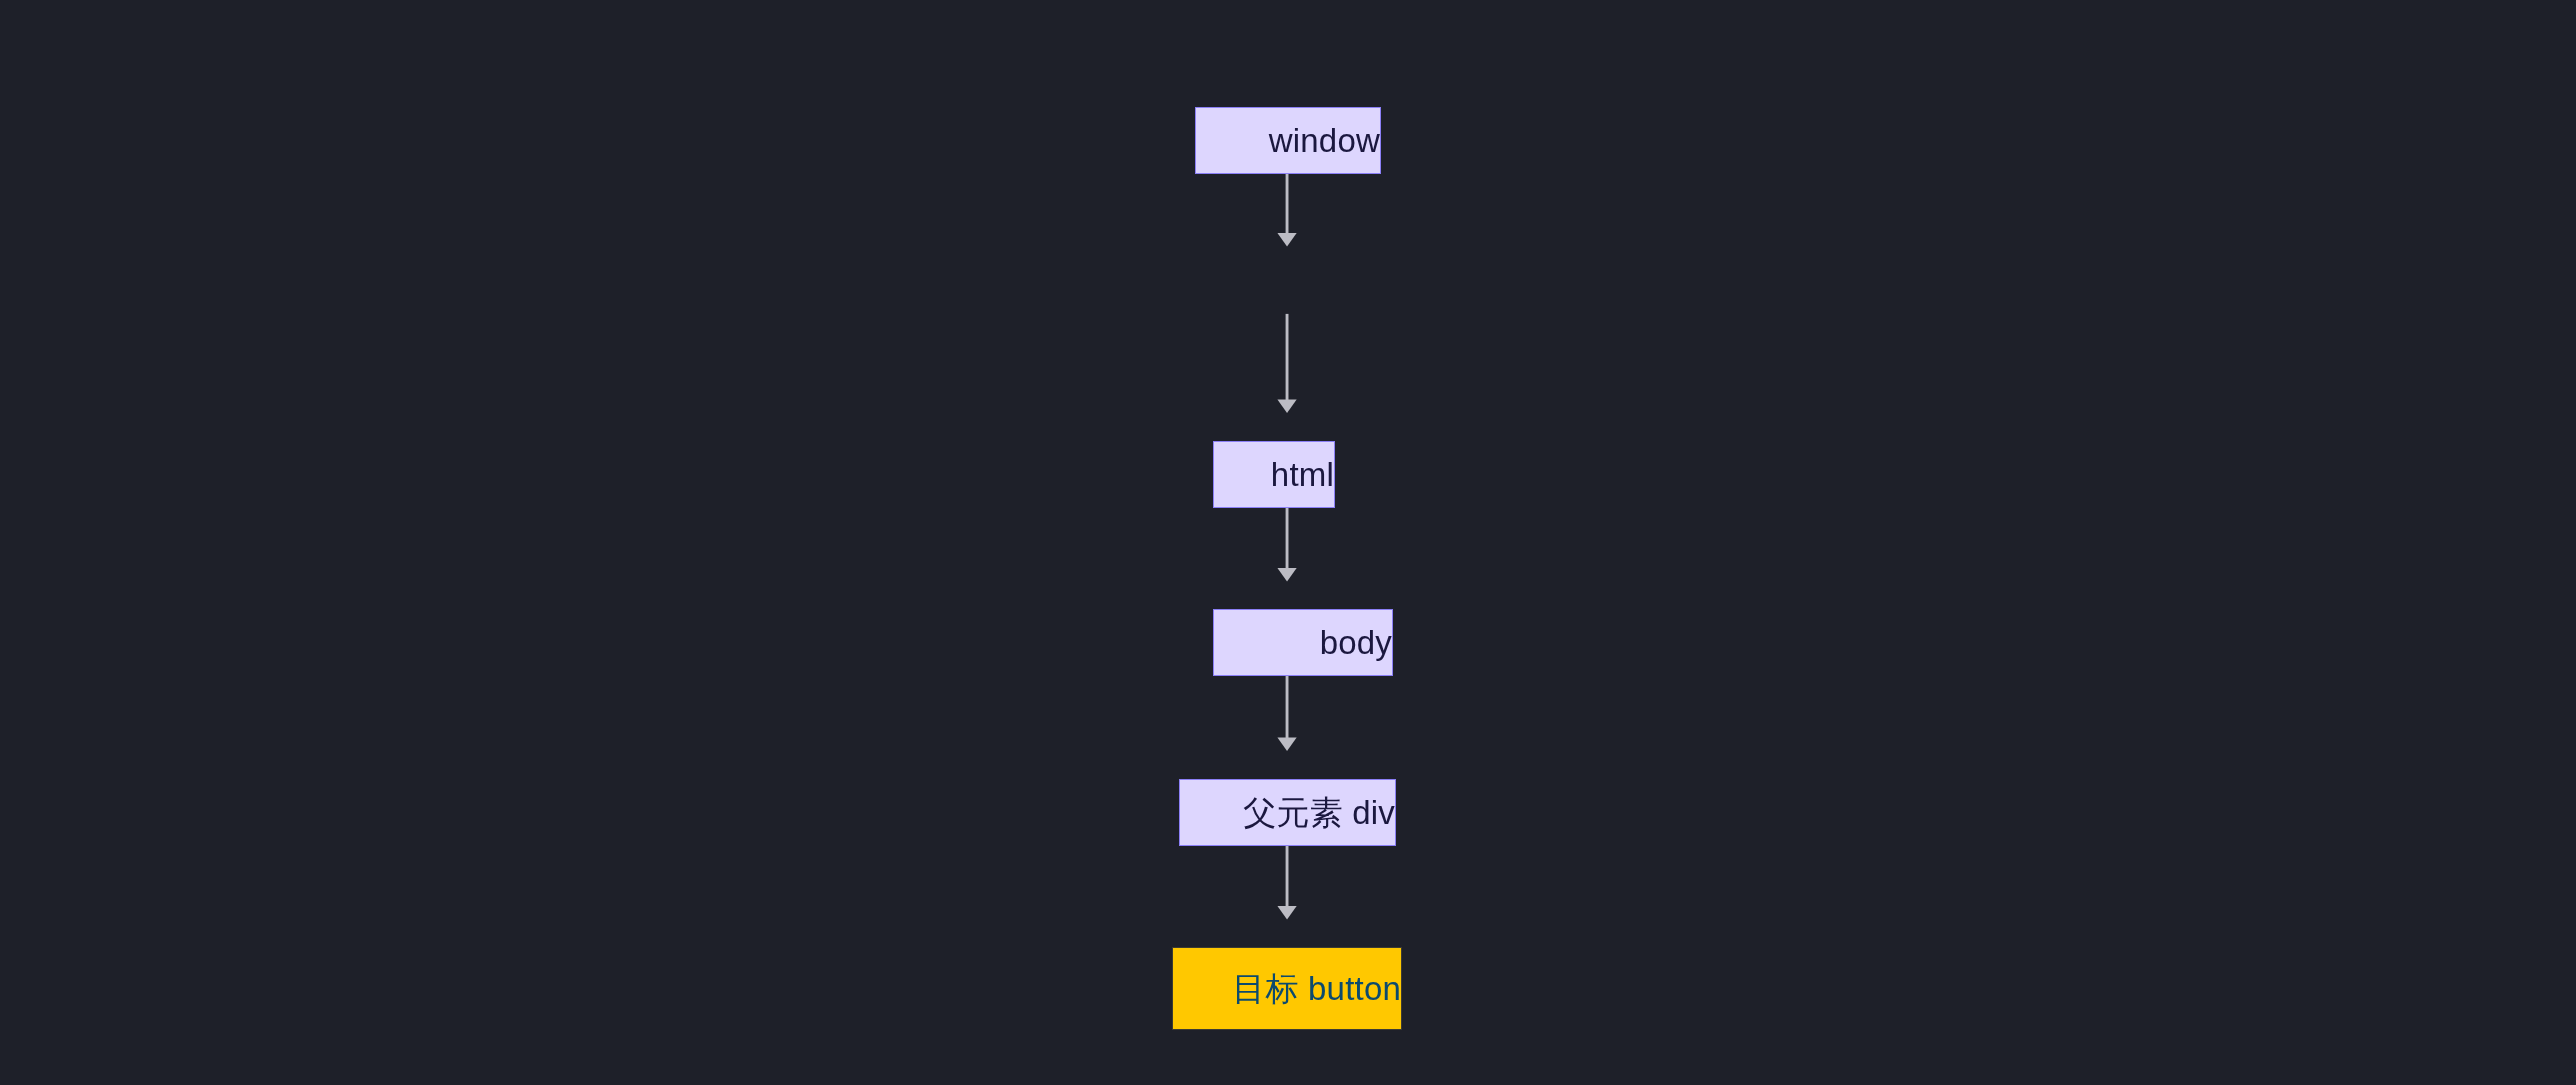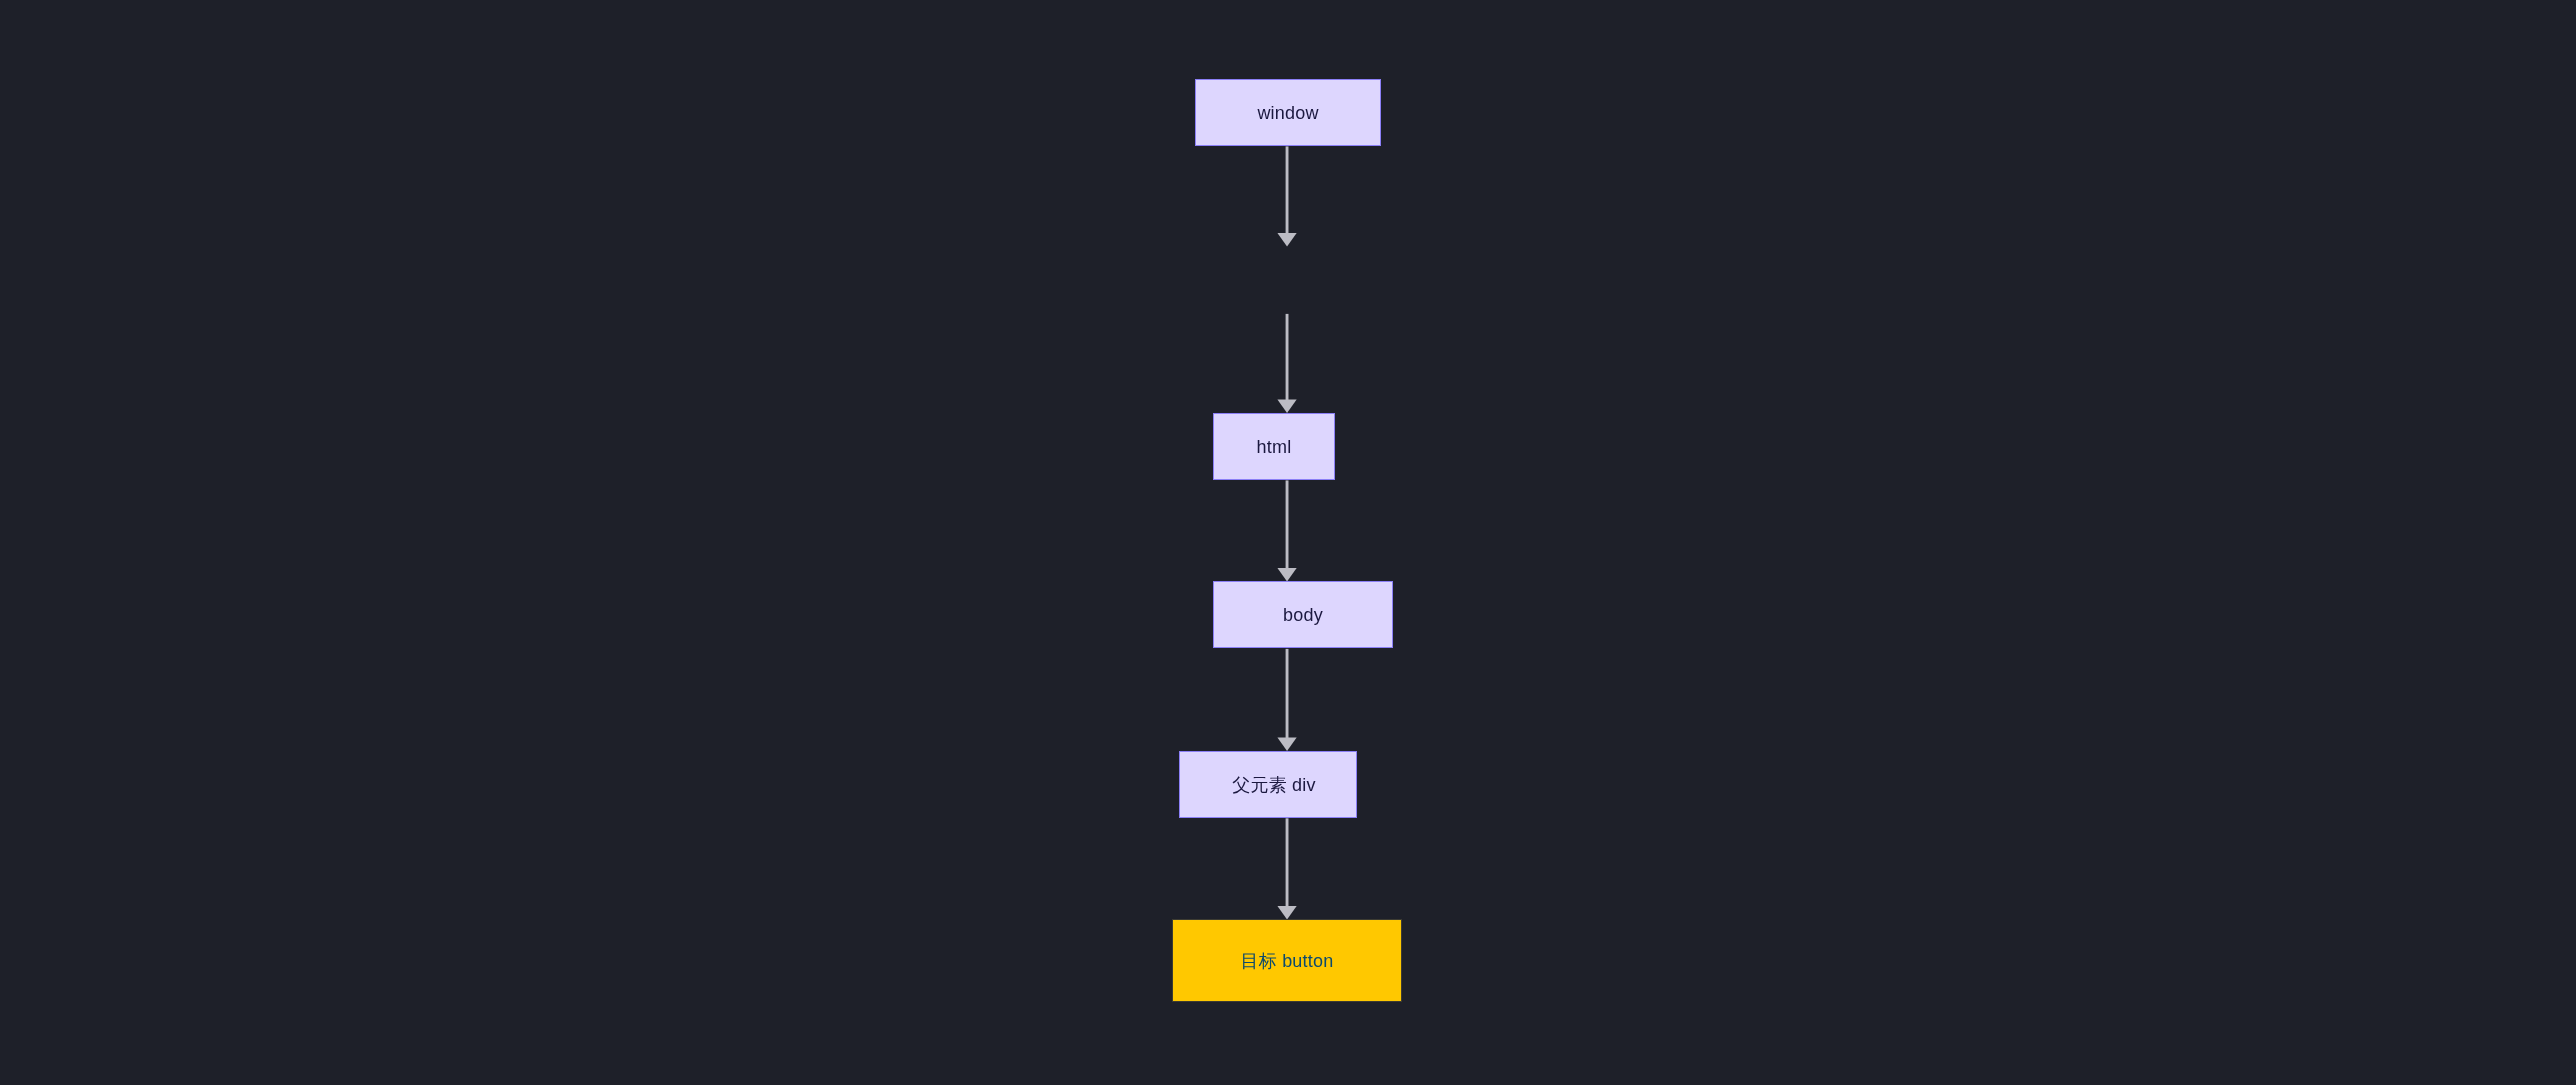--- a/index.html
+++ b/index.html
@@ -20,48 +20,49 @@
     width: 2576px;
     height: 1086px;
     background: #1e2029;
   }
 
   
   .node {
     position: absolute;
     display: flex;
     align-items: center;
-    justify-content: center;
+    justify-content: flex-end;
     background: #ddd6fe;
     border: 1.9px solid #8b7ff6;
     color: #1b183f;
-    font-size: 18px;
+    font-size: 33px;
     line-height: 1;
     letter-spacing: 0.2px;
     white-space: nowrap;
     z-index: 3;
+    margin-top: 28px;
   }
 
   .node.target {
     background: #ffc800;
     border: 1.9px solid #3c3b32;
     color: #0c4a6e;
   }
 
   .node-label {
     display: block;
     pointer-events: none;
   }
 
   
   #node-window    { left: 1195px; top:  79px; width: 186px; height: 67px; }
   #node-document  { left: 1180px; top: 246px; width: 213px; height: 67px; }
   #node-html      { left: 1213px; top: 413px; width: 122px; height: 67px; }
   #node-body      { left: 1213px; top: 581px; width: 180px; height: 67px; }
-  #node-parentdiv { left: 1179px; top: 751px; width: 178px; height: 67px; padding-left: 12px; }
+  #node-parentdiv { left: 1179px; top: 751px; width: 217px; height: 67px; padding-left: 12px; }
   #node-target    { left: 1172px; top: 919px; width: 230px; height:  83px; }
 
   
   #connector-layer {
     position: absolute;
     left: 0; top: 0;
     width: 2576px;
     height: 1086px;
     z-index: 2;
     pointer-events: none;

